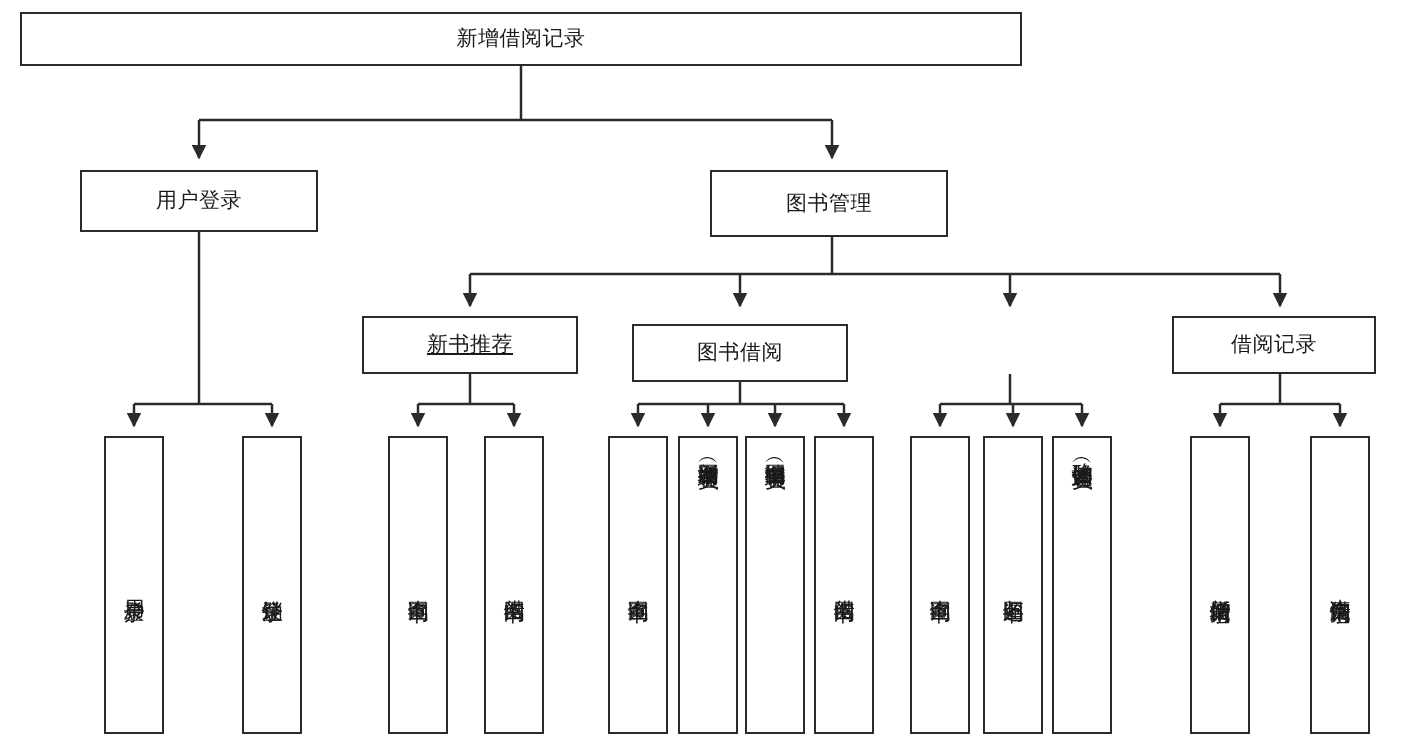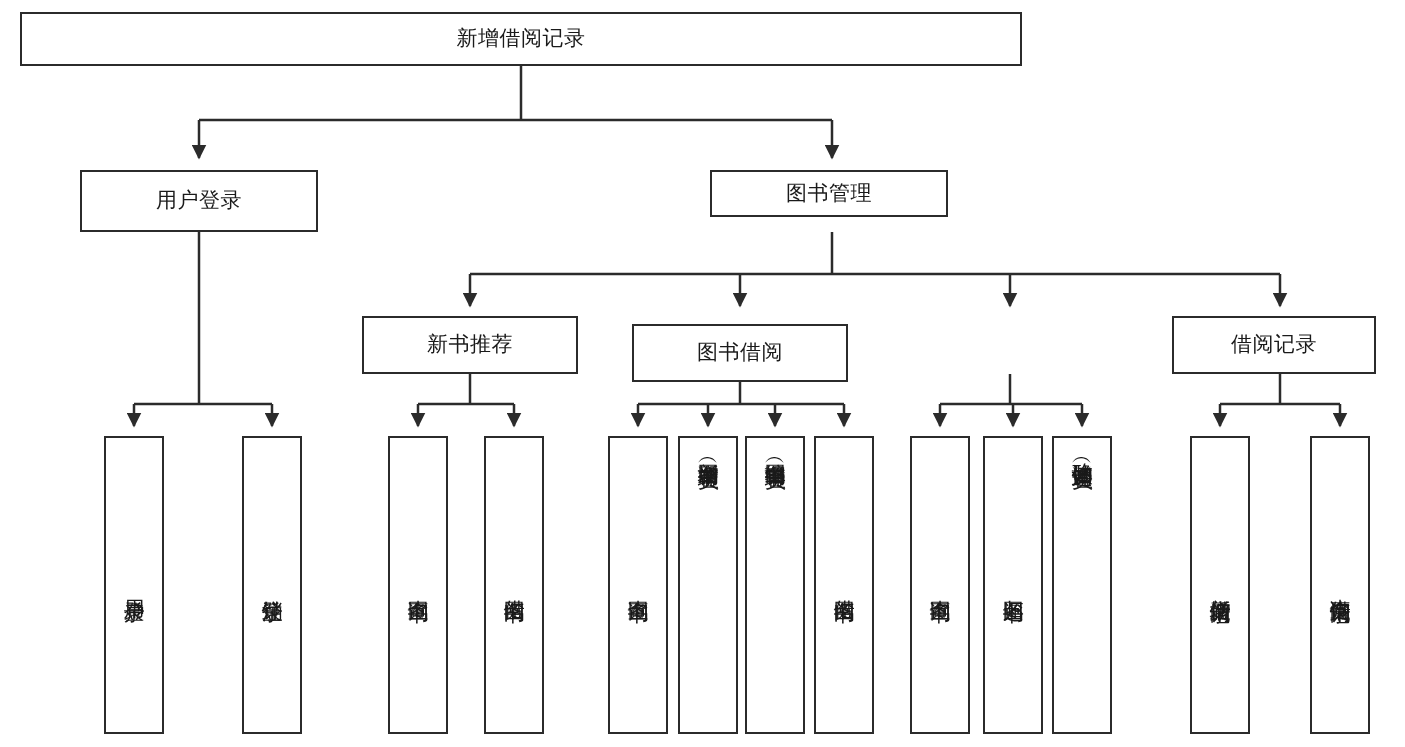--- a/index.html
+++ b/index.html
@@ -123,25 +123,25 @@
     </g>
   </svg>
 
   <div class="node node-h" style="left:20px; top:12px; width:1002px; height:54px;">
     <span>新增借阅记录</span>
   </div>
 
   <div class="node node-h" style="left:80px; top:170px; width:238px; height:62px;">
     <span>用户登录</span>
   </div>
-  <div class="node node-h" style="left:710px; top:170px; width:238px; height:47px;">
+  <div class="node node-h" style="left:710px; top:170px; width:238px; height:67px;">
     <span>图书管理</span>
   </div>
 
-  <div class="node node-h" style="left:362px; top:316px; width:216px; height:58px;">
+  <div class="node node-h" style="left:362px; top:316px; width:216px; height:58px;text-decoration:underline;">
     <span>新书推荐</span>
   </div>
   <div class="node node-h" style="left:632px; top:324px; width:216px; height:58px;">
     <span>图书借阅</span>
   </div>
   <div class="node node-h" style="left:1172px; top:316px; width:204px; height:58px;text-align:center;">
     <span>借阅记录</span>
   </div>
 
   <div class="node node-v centered" style="left:104px; top:436px; width:60px; height:298px;">

